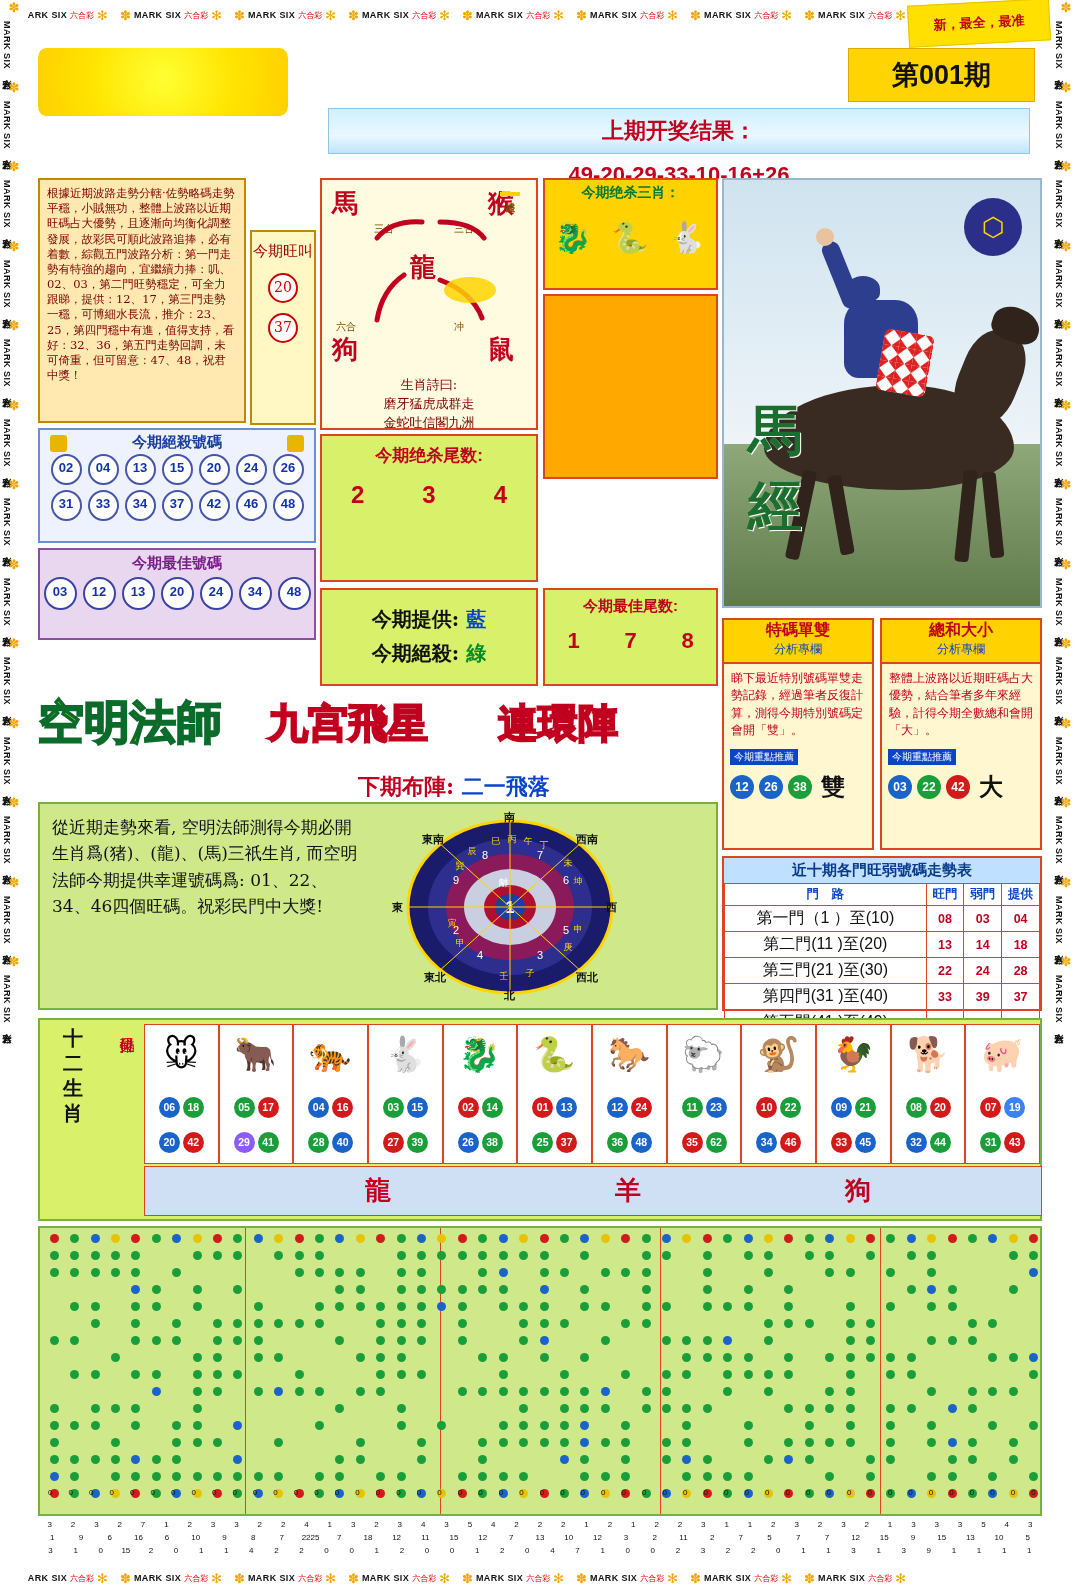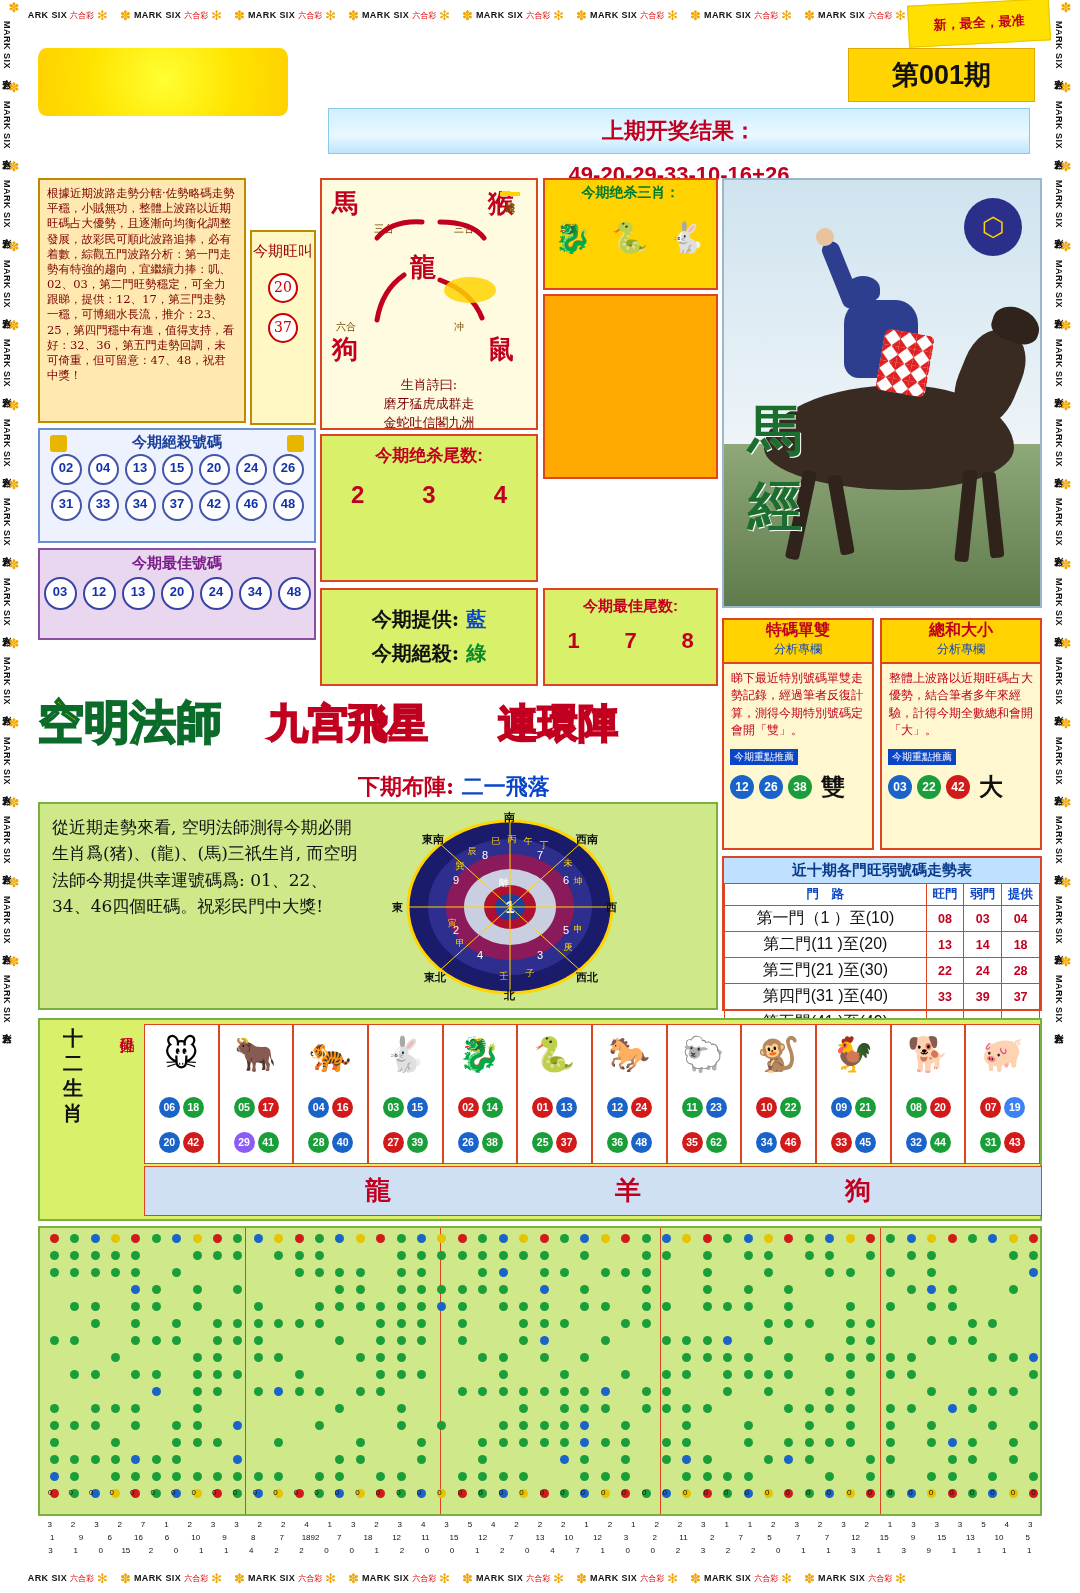--- a/index.html
+++ b/index.html
@@ -1442,21 +1442,21 @@
       <div class="bnrow">
         <div>1</div>
         <div>9</div>
         <div>6</div>
         <div>16</div>
         <div>6</div>
         <div>10</div>
         <div>9</div>
         <div>8</div>
         <div>7</div>
-        <div>1892</div>
+        <div>2225</div>
         <div>7</div>
         <div>18</div>
         <div>12</div>
         <div>11</div>
         <div>15</div>
         <div>12</div>
         <div>7</div>
         <div>13</div>
         <div>10</div>
         <div>12</div>

